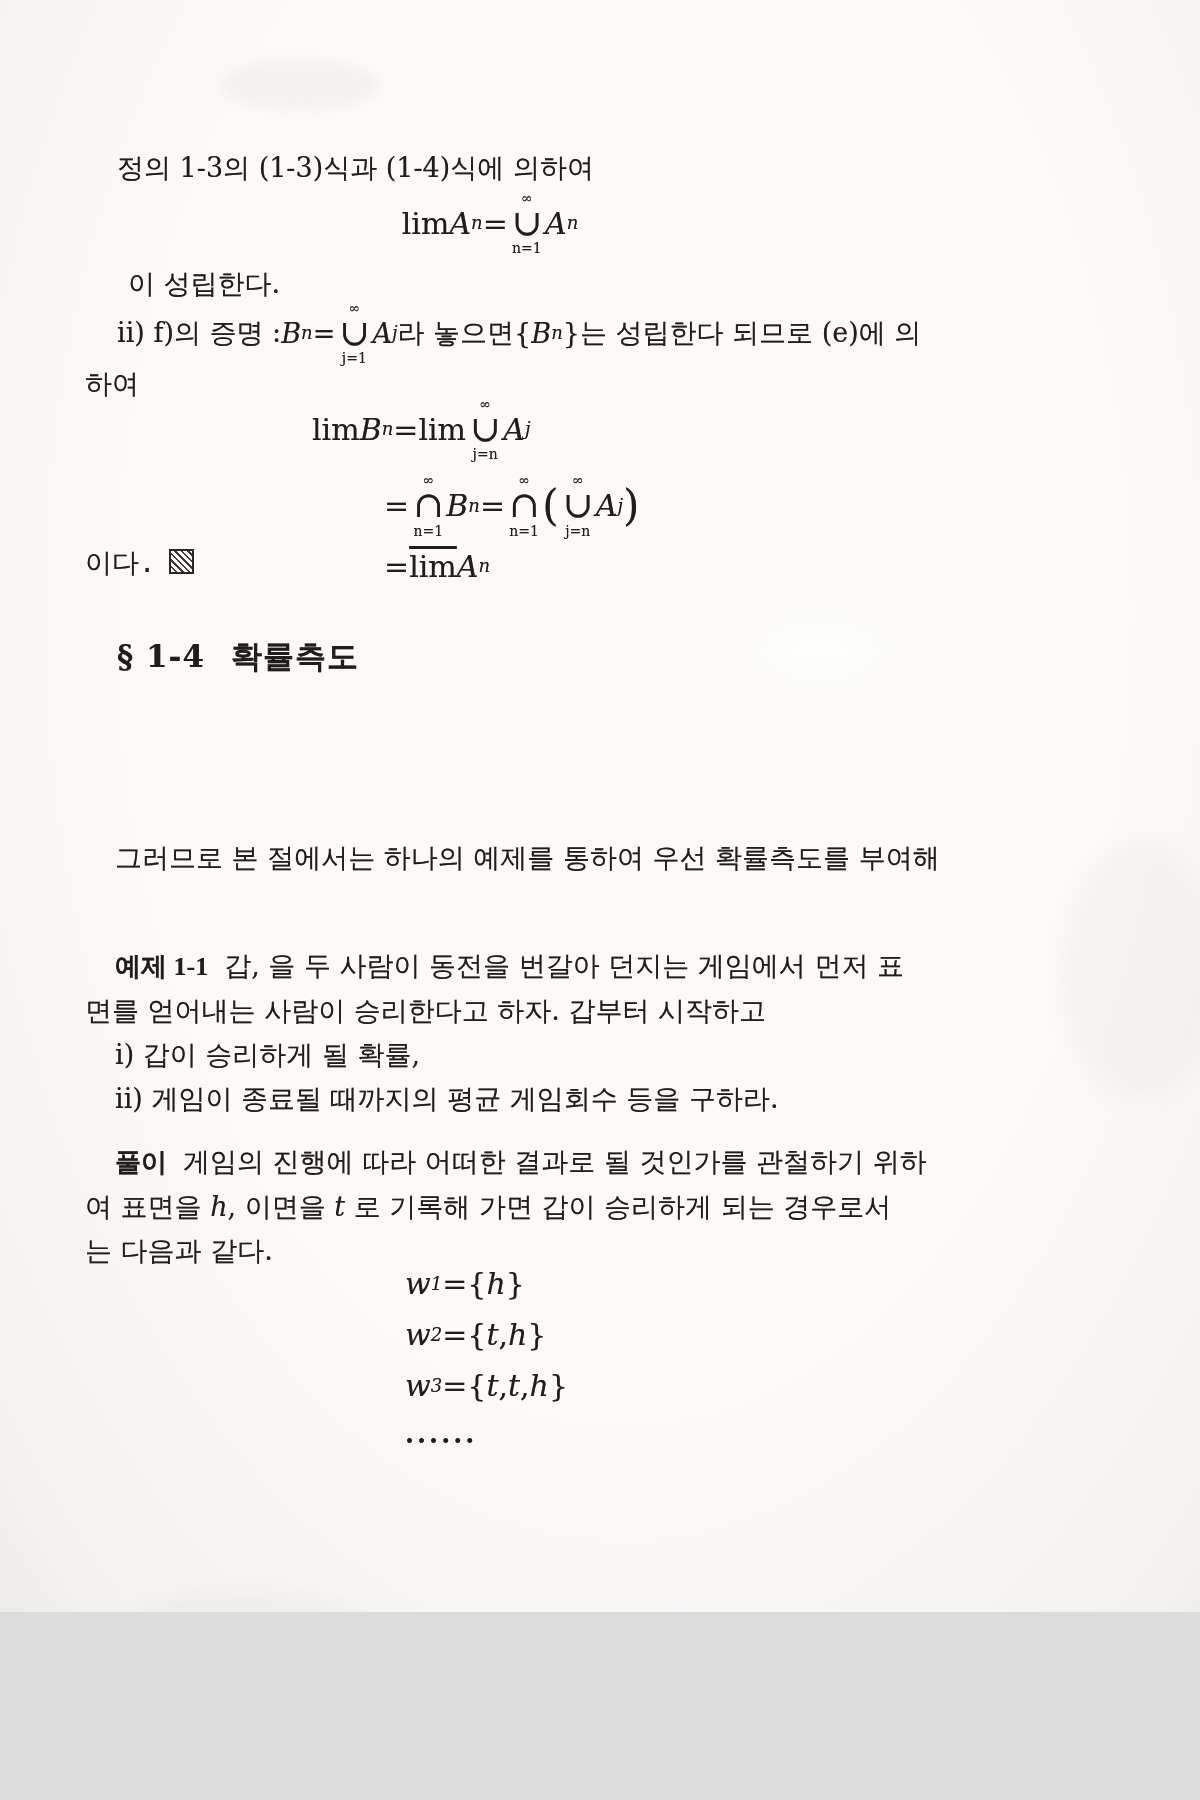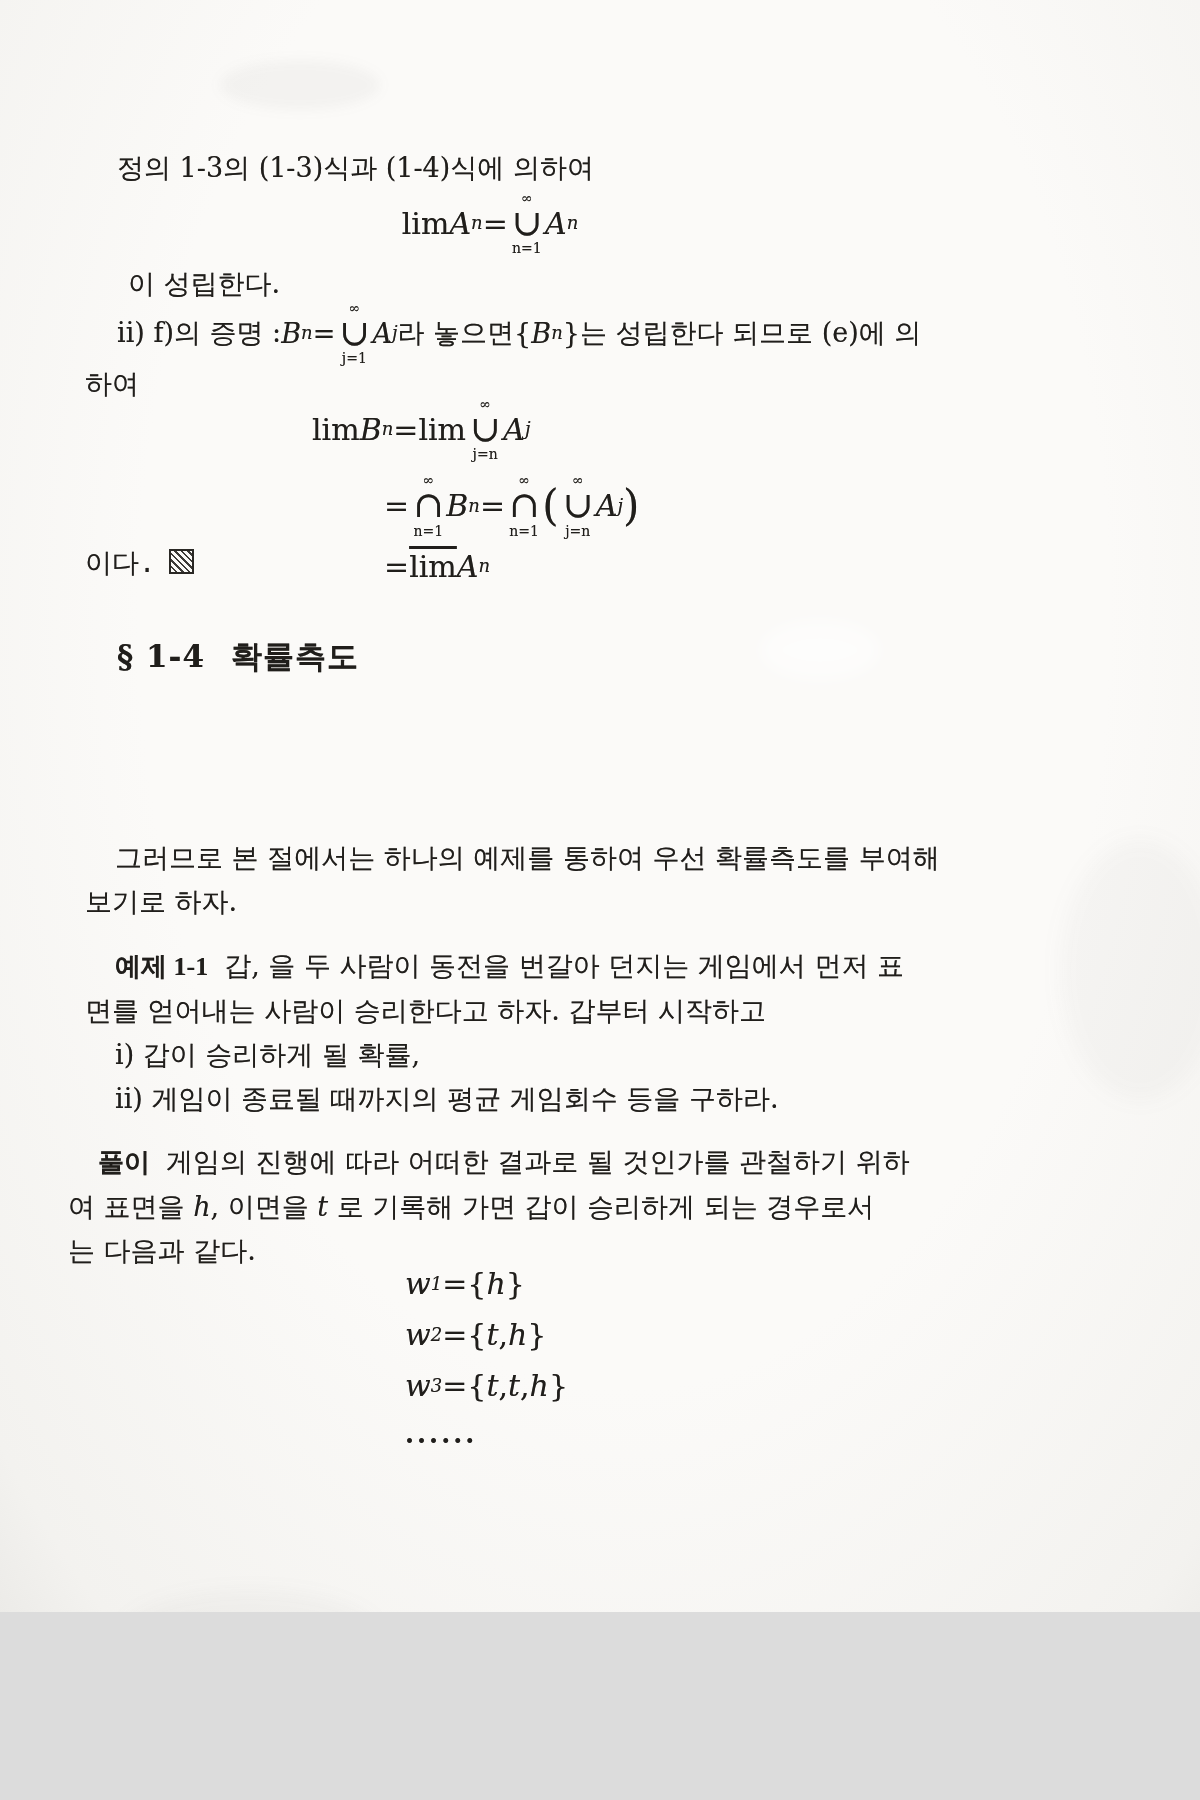--- a/index.html
+++ b/index.html
@@ -147,31 +147,30 @@
     <span>이다.</span><span class="qed"></span>
   </div>
 
   <div class="block heading" style="left:117px; top:636px;">
     <span class="sec">§ 1-4</span><span>확률측도</span>
   </div>
 
 
   <div class="block para" style="left:85px; top:836px;">
     <div class="line indent">그러므로 본 절에서는 하나의 예제를 통하여 우선 확률측도를 부여해</div>
-    <div class="line">보기로 하자.</div>
   </div>
 
   <div class="block para" style="left:85px; top:944px;">
     <div class="line indent"><b class="label">예제 1-1</b><span>갑, 을 두 사람이 동전을 번갈아  던지는  게임에서 먼저 표</span></div>
     <div class="line">면를 얻어내는 사람이 승리한다고 하자. 갑부터 시작하고</div>
     <div class="line indent">i) 갑이 승리하게 될 확률,</div>
     <div class="line indent">ii) 게임이 종료될 때까지의 평균 게임회수 등을 구하라.</div>
   </div>
 
-  <div class="block para" style="left:68px; top:1140px;">
+  <div class="block para" style="left:85px; top:1140px;">
     <div class="line indent"><b class="label">풀이</b><span>게임의 진행에 따라 어떠한 결과로 될 것인가를 관철하기  위하</span></div>
     <div class="line math" style="font-style:normal;"><span class="rm">여 표면을 </span><span class="var">h</span><span class="rm">,  이면을 </span><span class="var">t</span><span class="rm"> 로  기록해  가면  갑이  승리하게  되는  경우로서</span></div>
     <div class="line">는 다음과 같다.</div>
   </div>
 
   <div class="block math display" style="left:405px; top:1266px;">
     <div class="math-line w-line">
         <span class="var">w</span>
         <sub>1</sub>
         <span class="rm">= </span>

